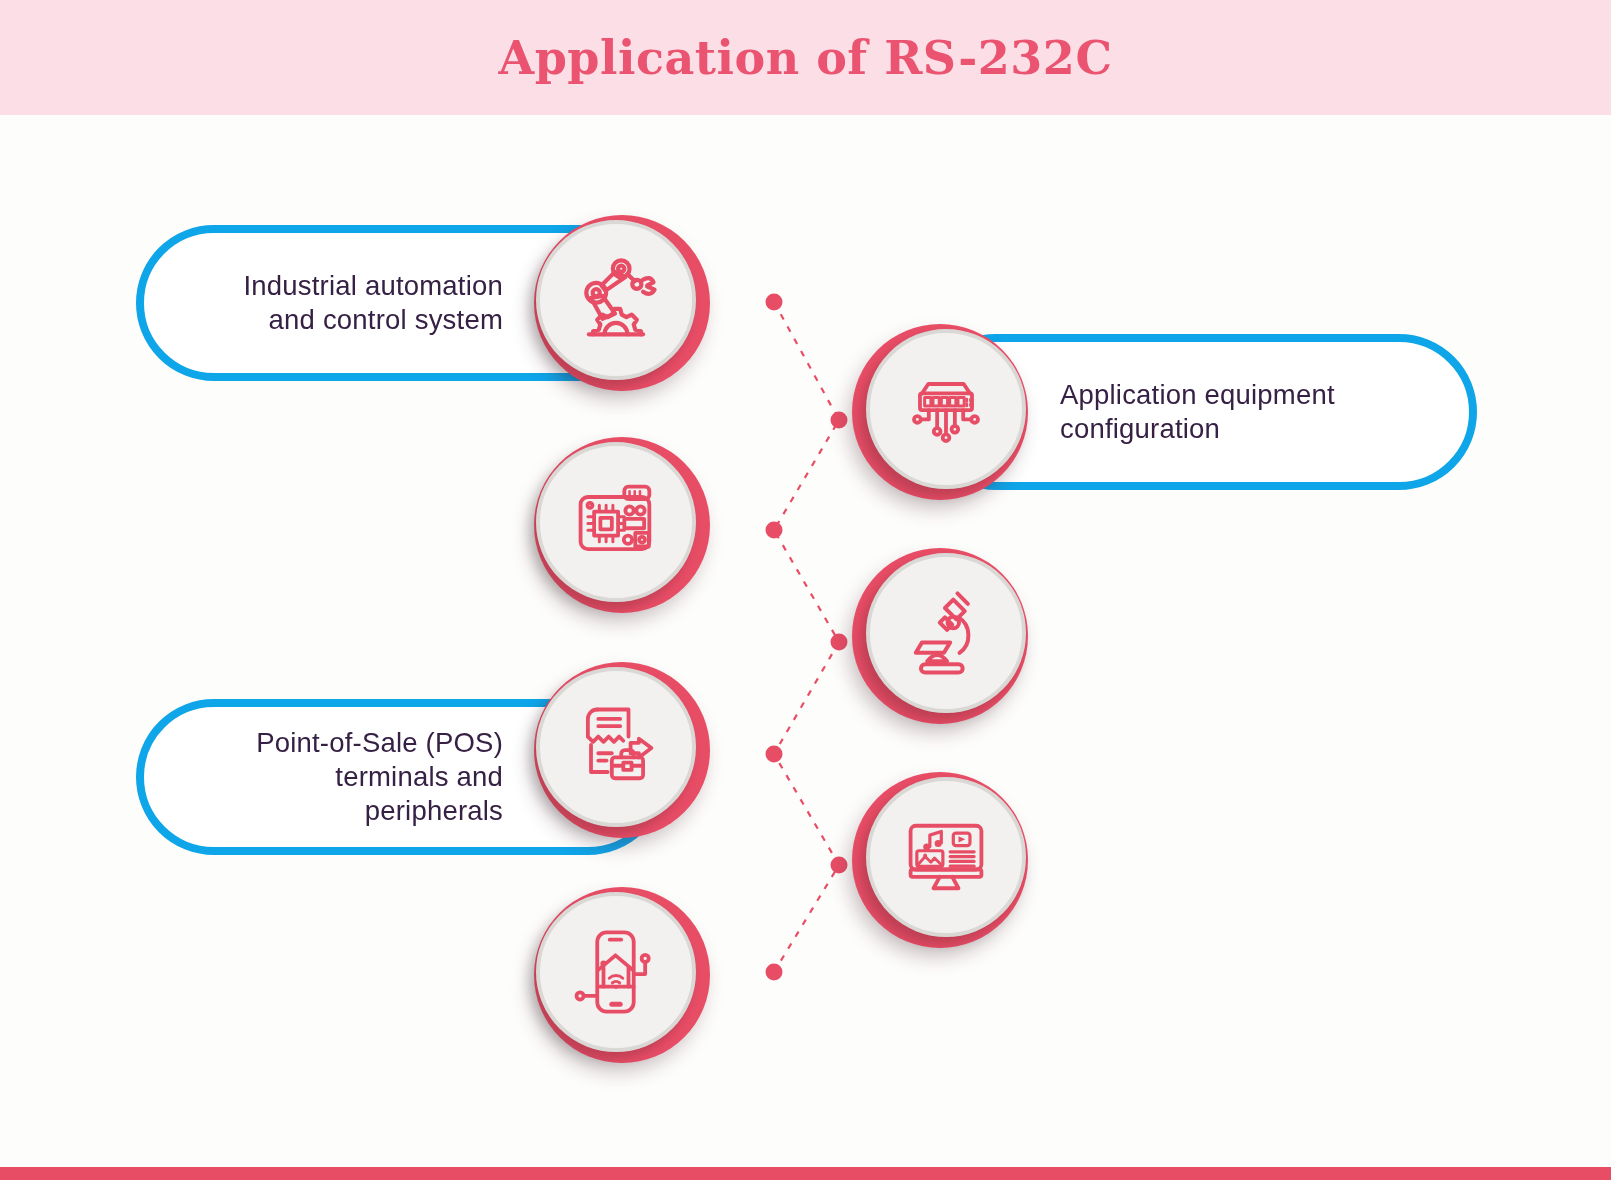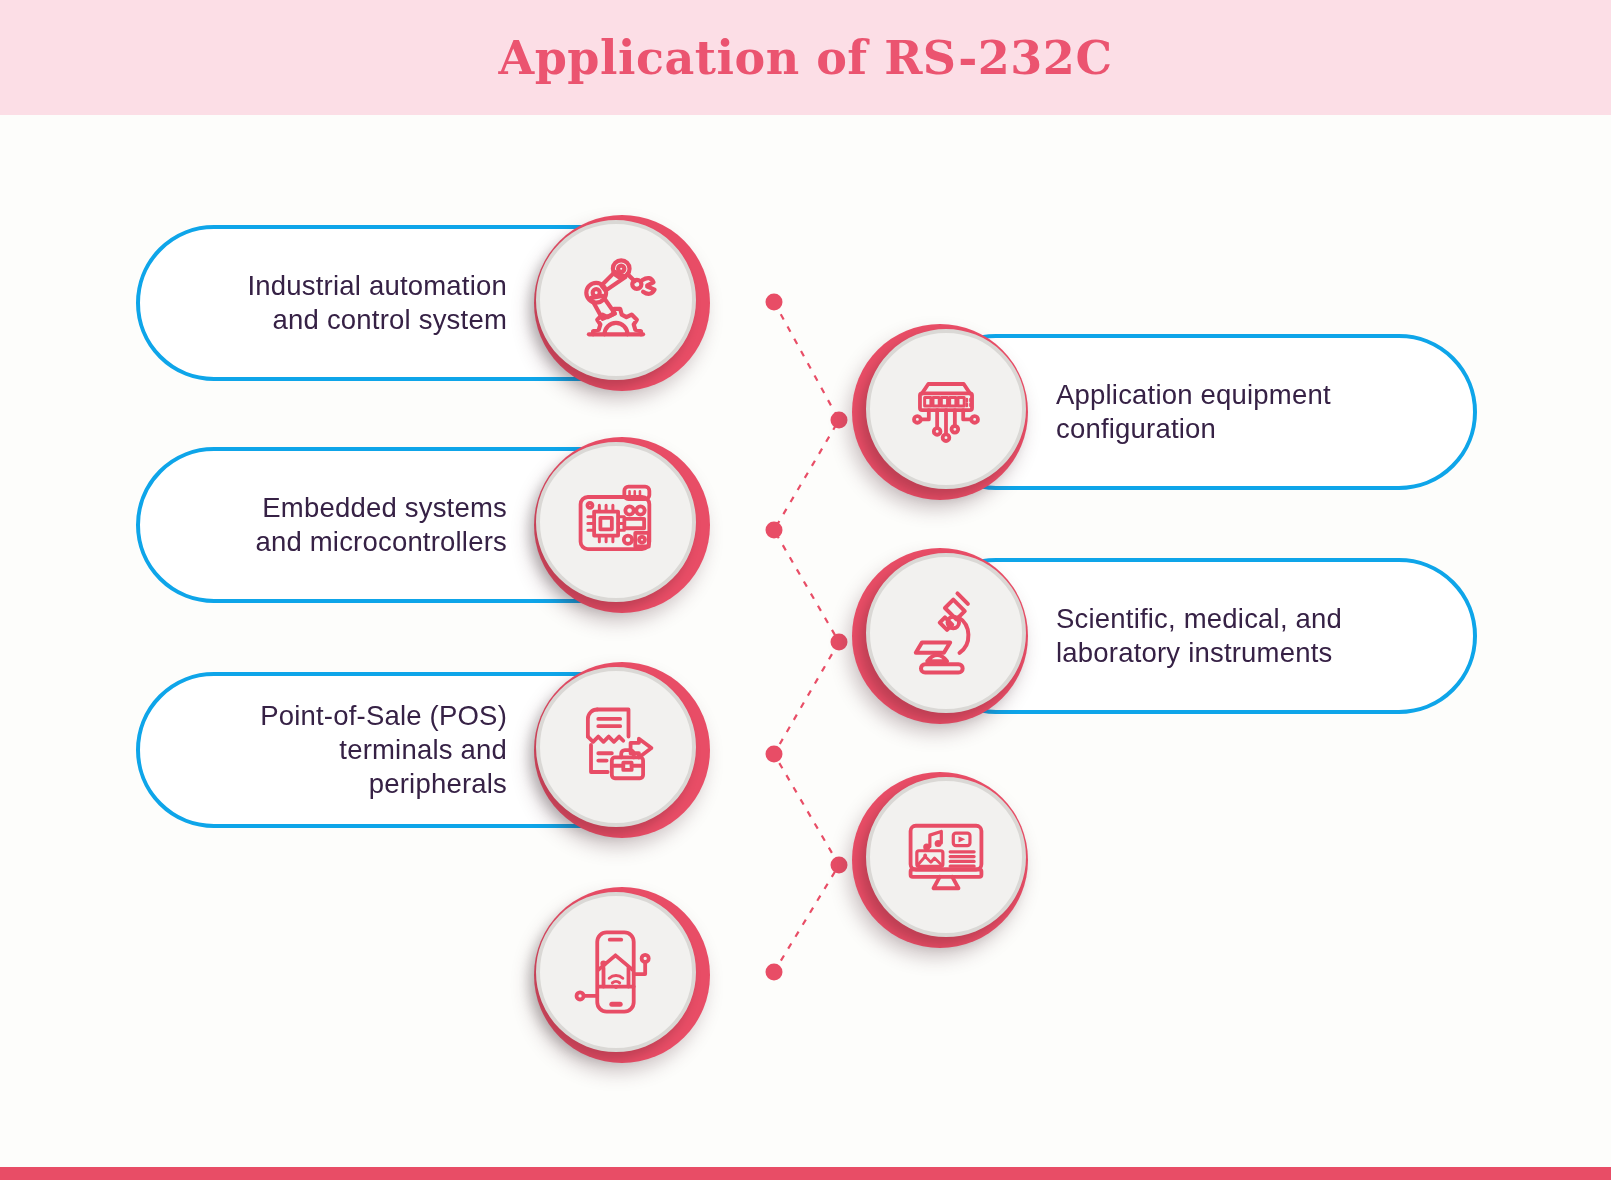--- a/index.html
+++ b/index.html
@@ -27,21 +27,21 @@
   
   .footer-bar{
     position:absolute;left:0;bottom:0;width:100%;height:13px;
     background:#e84d66;
   }
   
   .zigzag{position:absolute;left:0;top:0;z-index:0;}
   
   .pill{
     position:absolute;height:156px;box-sizing:border-box;
-    background:#ffffff;border:4px solid #0ea5e9;border-radius:80px;
+    background:#ffffff;border:8px solid #0ea5e9;border-radius:80px;
     display:flex;align-items:center;z-index:1;
   }
   .pill.left{left:136px;width:530px;justify-content:flex-end;padding-right:155px;padding-left:55px;}
   .pill.right{left:918px;width:559px;justify-content:flex-start;padding-left:134px;padding-right:55px;}
   .label{
     font-size:27.5px;line-height:34px;font-weight:500;
     color:#362145;white-space:pre-line;letter-spacing:.2px;
   }
   .pill.left .label{text-align:right;}
   .pill.right .label{text-align:left;}
@@ -137,24 +137,20 @@
             <circle cx="48" cy="75.5" r="3.2"></circle>
           <path d="M56.5 49 v15"></path>
             <circle cx="56.5" cy="67.5" r="3.2"></circle>
           <path d="M64.5 49 v9 h7.5"></path>
             <circle cx="75.5" cy="58" r="3.2"></circle>
         </g>
       </svg>
     </div>
   </div>
 
-  <div class="pill left" style="top:447px">
-    <div class="label">Embedded systems
-and microcontrollers</div>
-  </div>
   <div class="badge bleft" style="top:437px">
     <div class="ring"></div>
     <div class="face">
       <svg class="icon" viewBox="0 0 96 96">
         <g fill="none" stroke="#e84d66" stroke-width="3.8" stroke-linejoin="round" stroke-linecap="round">
           <rect x="14" y="24" width="66" height="50" rx="7"></rect>
           <circle cx="23" cy="32" r="2.4"></circle>
           <rect x="27" y="38" width="23" height="23"></rect>
           <rect x="33" y="44" width="11" height="11"></rect>
           <path d="M32 38 v-6 M38.5 38 v-6 M45 38 v-6 M32 61 v6 M38.5 61 v6 M45 61 v6 M27 43 h-6 M27 49.5 h-6 M27 56 h-6 M50 43 h6 M50 49.5 h6 M50 56 h6" stroke-width="3"></path>
@@ -164,43 +160,39 @@
             <circle cx="71.5" cy="37" r="4"></circle>
           <rect x="56" y="45" width="19" height="9"></rect>
           <circle cx="59.5" cy="65" r="4"></circle>
           <rect x="66.5" y="58.5" width="13" height="13"></rect>
           <circle cx="73" cy="65" r="2.8"></circle>
         </g>
       </svg>
     </div>
   </div>
 
-  <div class="pill right" style="top:558px">
-    <div class="label">Scientific, medical, and
-laboratory instruments</div>
-  </div>
   <div class="badge bright" style="top:548px">
     <div class="ring"></div>
     <div class="face">
       <svg class="icon" viewBox="0 0 96 96">
         <g fill="none" stroke="#e84d66" stroke-width="4" stroke-linejoin="round" stroke-linecap="round">
           <path d="M59 10 l10 10"></path>
           <path d="M55 16 l11 11 -8 8 -11 -11 z"></path>
           <path d="M47 33 l7 7 -5 5 -7 -7 z"></path>
           <path d="M60 33 c12 7 13 26 1 34"></path>
           <circle cx="55" cy="38" r="5.5"></circle>
           <path d="M25 57 h27 l-6 10 h-27 z"></path>
           <path d="M30 75 q9.5 -12 19 0 z"></path>
           <rect x="24" y="78" width="40" height="8" rx="4"></rect>
         </g>
       </svg>
     </div>
   </div>
 
-  <div class="pill left" style="top:672px">
+  <div class="pill left" style="top:699px">
     <div class="label">Point-of-Sale (POS)
 terminals and peripherals</div>
   </div>
   <div class="badge bleft" style="top:662px">
     <div class="ring"></div>
     <div class="face">
       <svg class="icon" viewBox="0 0 96 96">
         <g fill="none" stroke="#e84d66" stroke-width="3.8" stroke-linejoin="round" stroke-linecap="round">
           <path d="M30 12 h30 v26"></path>
           <path d="M30 12 a9 9 0 0 0 -9 9 v17"></path>

